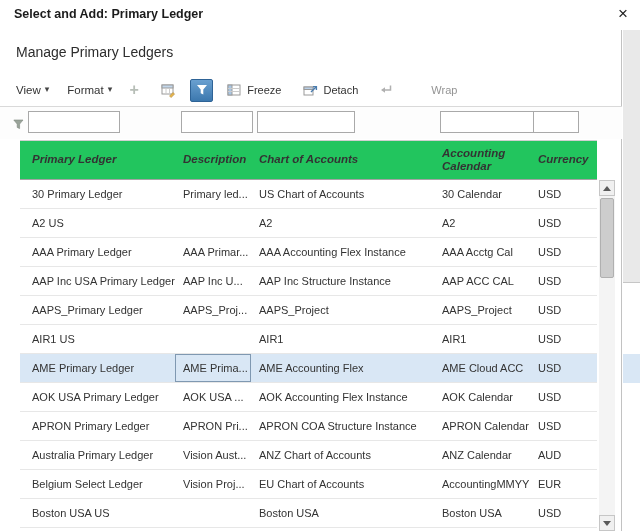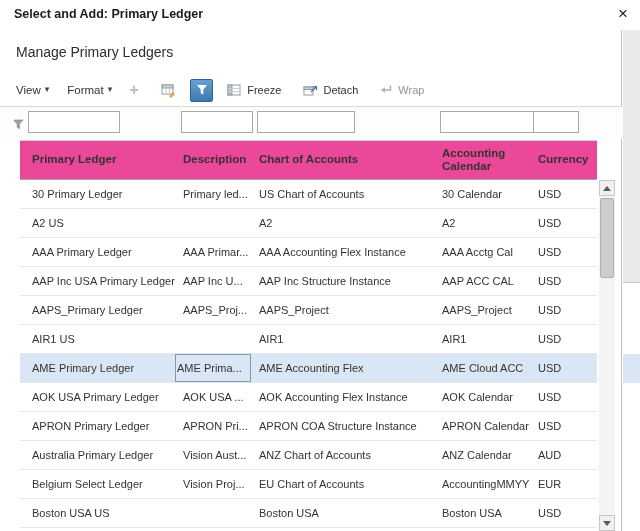--- a/index.html
+++ b/index.html
@@ -50,39 +50,39 @@
   .qbe-corner{position:absolute;left:13px;top:9px;}
   .qbe-input{
     position:absolute;top:4px;height:18px;border:1px solid #a9a9a9;background:#fff;
     font-size:11px;font-family:"Liberation Sans",sans-serif;padding:1px 3px;box-sizing:content-box;
   }
 
   
   .thead{
     position:absolute;left:20px;top:110px;width:577px;height:40px;
     display:flex;border-top:1px solid #d0d0d0;border-bottom:1px solid #a3a3a3;
-    box-sizing:border-box;background:#ec4899;
+    box-sizing:border-box;background:#22c55e;font-style:italic;
   }
   .hcell{
     display:flex;align-items:center;padding-left:8px;box-sizing:border-box;
     font-size:11.5px;font-weight:bold;color:#333;line-height:1.15;
     white-space:normal;overflow:hidden;cursor:pointer;
   }
   .hcell.c0{padding-left:12px;}
   .c0{width:155px;}.c1{width:76px;}.c2{width:183px;}.c3{width:96px;}.c4{width:67px;}
 
   .tbody{position:absolute;left:20px;top:150px;width:577px;height:351px;overflow:hidden;background:#fff;}
   .trow{height:29px;display:flex;border-bottom:1px solid #e7e7e7;background:#fff;box-sizing:border-box;cursor:pointer;}
   .trow.selected{background:#d9e7f5;}
   .cell{
     display:flex;align-items:center;padding-left:8px;box-sizing:border-box;
     font-size:11px;color:#333;white-space:nowrap;overflow:hidden;
   }
   .cell.c0{padding-left:12px;}
-  .cell.focus-cell{border:1px solid #7f98b1;padding-left:1px;}
+  .cell.focus-cell{border:1px solid #7f98b1;padding-left:7px;}
 
   
   .vscroll{position:absolute;left:599px;top:150px;width:16px;height:351px;background:#f4f4f4;}
   .sb-btn{
     position:absolute;left:0;width:16px;height:16px;background:#f0f0f0;
     border:1px solid #c6c6c6;box-sizing:border-box;display:flex;align-items:center;justify-content:center;cursor:pointer;
   }
   .sb-btn.up{top:0;}
   .sb-btn.down{bottom:0;}
   .tri-up{width:0;height:0;border-left:4px solid transparent;border-right:4px solid transparent;border-bottom:5px solid #5a5a5a;}
@@ -156,21 +156,21 @@
       <div class="tb-labeled" style="margin-left:22px;">
         <svg width="15" height="15" viewBox="0 0 15 15">
           <rect x="1" y="4" width="9" height="8" fill="#ffffff" stroke="#9a9a9a"></rect>
           <rect x="1" y="4" width="9" height="2.5" fill="#b9cfe6" stroke="#9a9a9a"></rect>
           <path d="M8 9 L13 4" fill="none" stroke="#4a7cae" stroke-width="1.4"></path>
           <path d="M13.4 7 L13.4 3.6 L10 3.6" fill="none" stroke="#4a7cae" stroke-width="1.4"></path>
         </svg>
         <span class="lbl">Detach</span>
       </div>
 
-      <div class="tb-labeled disabled" style="margin-left:20px;">
+      <div class="tb-labeled disabled" style="margin-left:20px;gap:33px;">
         <svg width="15" height="12" viewBox="0 0 15 12">
           <path d="M12.5 1.5 L12.5 6 L4.5 6" fill="none" stroke="#b0b0b0" stroke-width="1.5"></path>
           <path d="M7 3.2 L3 6 L7 8.8 Z" fill="#b0b0b0"></path>
         </svg>
         <span class="lbl">Wrap</span>
       </div>
     </div>
 
     <div class="toolbar-divider"></div>
 

